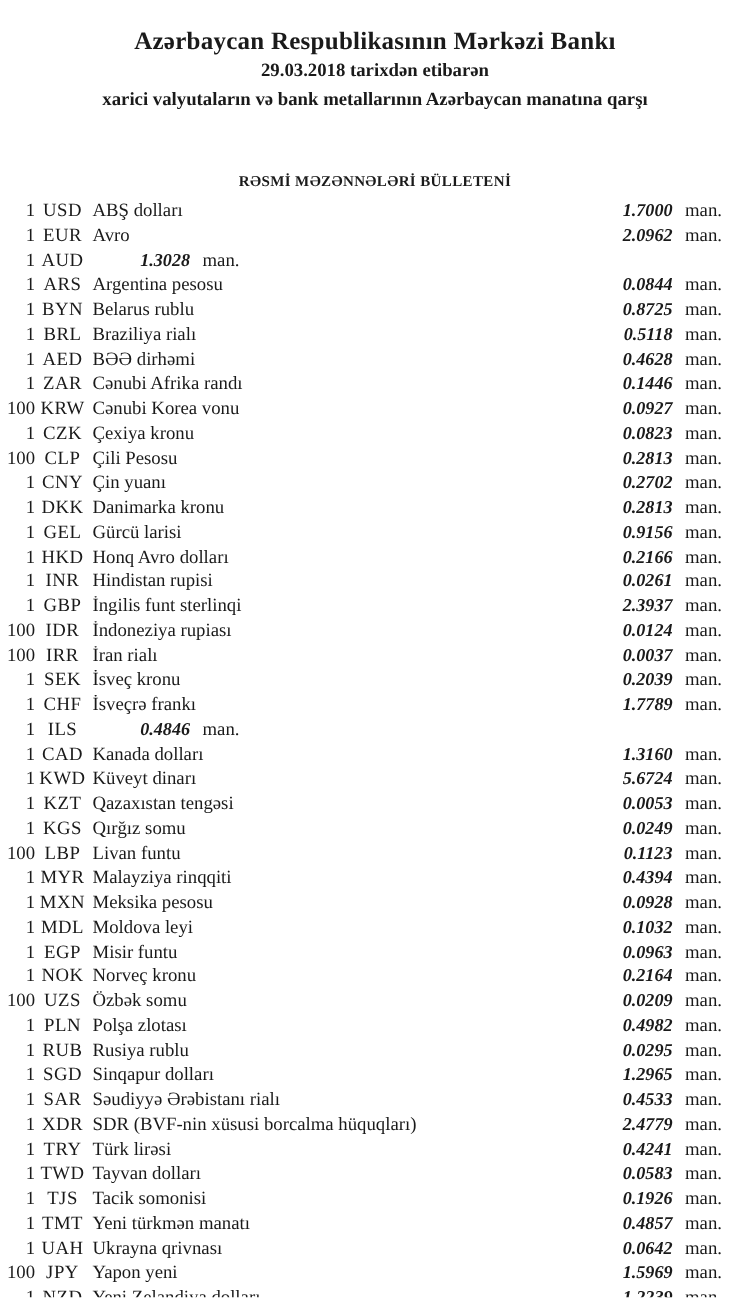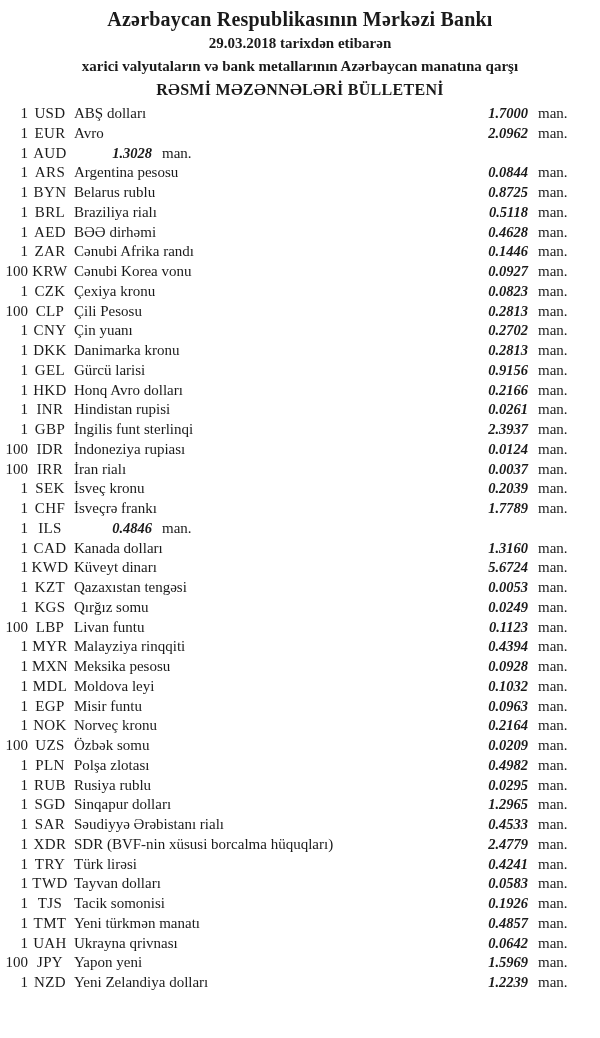--- a/index.html
+++ b/index.html
@@ -11,38 +11,39 @@
     width: 600px;
     height: 1038px;
     background: #ffffff;
     color: #1a1a1a;
     font-family: "Liberation Serif", serif;
     overflow: hidden;
     position: relative;
   }
   .doc-header {
     text-align: center;
-    padding-top: 6px;
+    padding-top: 20px;
   }
   .doc-title {
     font-size: 20px;
     line-height: 26px;
     font-weight: bold;
     letter-spacing: 0.2px;
   }
   .doc-line {
     font-size: 15px;
     line-height: 23px;
     font-weight: bold;
   }
   .doc-bulletin {
-    font-size: 16px;
+    font-size: 12px;
     line-height: 23px;
     font-weight: bold;
     letter-spacing: 0.3px;
+    margin-top: 42px;
   }
   .section-title {
     text-align: center;
     font-weight: bold;
     font-size: 15px;
     line-height: 19px;
     margin-top: 23px;
   }
   .rates-table {
     margin-top: 4px;
@@ -73,21 +74,21 @@
   .c-rate {
     flex: 0 0 auto;
     width: 80px;
     text-align: right;
     font-weight: bold;
     font-style: italic;
     font-size: 14.5px;
   }
   .c-man {
     flex: 0 0 auto;
-    width: 72px;
+    width: 62px;
     box-sizing: border-box;
     padding-left: 10px;
   }
 </style>
 </head>
 <body>
 
 <div class="page">
   <div class="doc-header">
     <div class="doc-title">Azərbaycan Respublikasının Mərkəzi Bankı</div>

